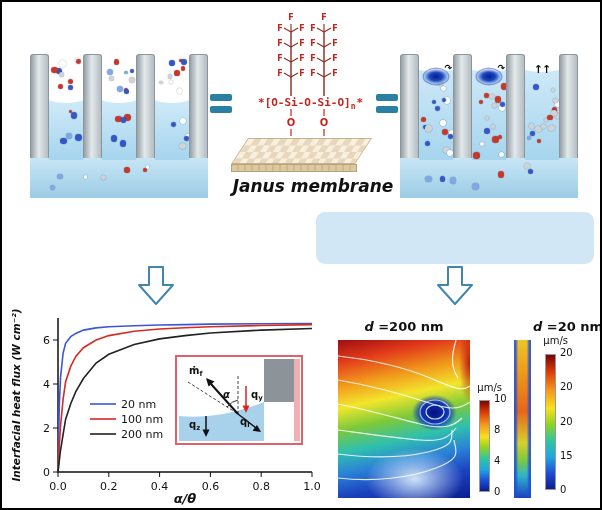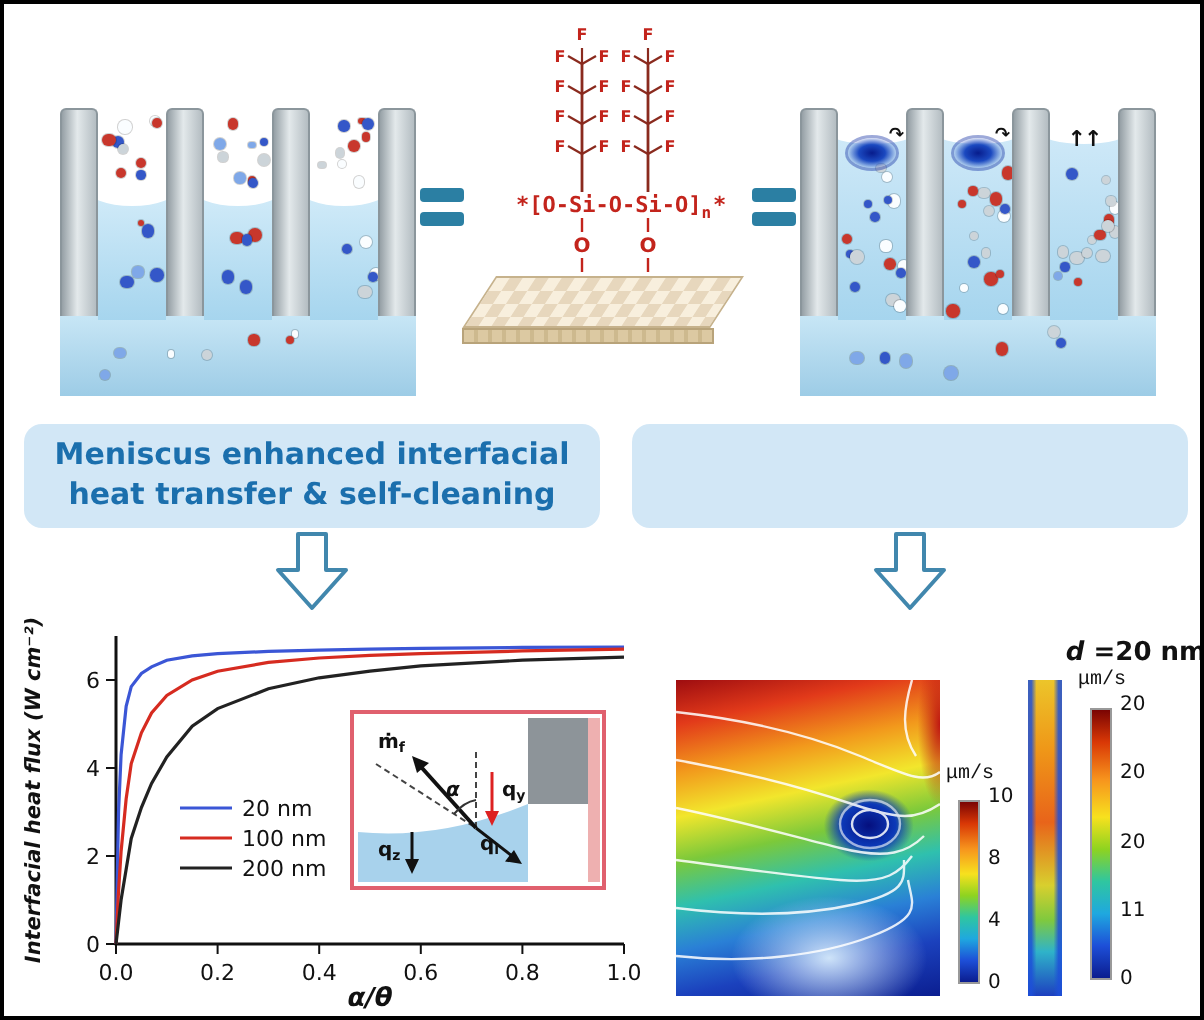--- a/index.html
+++ b/index.html
@@ -66,21 +66,21 @@
   #streamSvg{position:absolute;left:0;top:0;}
   #flowStrip{position:absolute;left:512px;top:338px;width:17px;height:158px;
     background:
       linear-gradient(to right, rgba(29,79,216,.85) 0 10%, rgba(29,79,216,0) 25% 75%, rgba(29,79,216,.85) 90% 100%),
       linear-gradient(to bottom,#ecc52a 0%,#ef9718 22%,#e8641a 45%,#d8cf2e 65%,#7fc93e 76%,#2fb3c9 86%,#1d3fc0 100%);}
   .colorbar{position:absolute;width:11px;border:1px solid #999;box-sizing:border-box;
     background:linear-gradient(to bottom,#7a0403,#d93806 12%,#f7941d 26%,#f7e11e 40%,#8ed320 52%,#2fc6a0 64%,#1fa8df 76%,#1d4fd8 88%,#0b1d8f 100%);}
   #cb1{left:477px;top:398px;height:92px;} #cb2{left:543px;top:352px;height:136px;}
   .cb-ticks{position:absolute;display:flex;flex-direction:column;justify-content:space-between;font-size:10px;color:#111;width:22px;}
   #cb1t{left:492px;top:391px;height:104px;} #cb2t{left:558px;top:345px;height:148px;}
-  .cb-label{position:absolute;font-size:10px;color:#111;width:34px;text-align:center;font-family:Liberation Mono, monospace;}
+  .cb-label{position:absolute;font-size:10px;color:#111;width:34px;text-align:right;}
   #cb1l{left:466px;top:380px;} #cb2l{left:532px;top:333px;}
 </style>
 </head>
 <body>
 
 <div class="stage">
 
   <div class="pore-panel" id="poreL">
     <div class="pore-base">
         <i class="mol white" style="height: 3.54422px; width: 3.54422px; left: 65.0435%; top: 21.837%;"></i>
@@ -209,20 +209,21 @@
         <text x="79" y="68" text-anchor="middle" font-size="8" font-weight="bold" fill="#c3241c">F</text>
         <text x="101" y="68" text-anchor="middle" font-size="8" font-weight="bold" fill="#c3241c">F</text>
         <line x1="90" y1="24" x2="90" y2="16" stroke="#8a2a1e" stroke-width="1.1"></line>
         <text x="90" y="12" text-anchor="middle" font-size="8" font-weight="bold" fill="#c3241c">F</text>
         <line x1="90" y1="101" x2="90" y2="108" stroke="#c3241c" stroke-width="1.2"></line>
         <text x="90" y="118" text-anchor="middle" font-size="10" font-weight="bold" fill="#c3241c">O</text>
         <line x1="90" y1="121" x2="90" y2="128" stroke="#c3241c" stroke-width="1.2"></line>
       </svg>
     <div class="slab-top"></div>
     <div class="slab-front"></div>
+    <div class="chem-label">Janus membrane</div>
   </div>
 
   <div class="pore-panel" id="poreR">
     <div class="pore-base">
         <i class="mol lblue" style="height: 6.524px; width: 6.524px; left: 27.9519%; top: 51.1371%;"></i>
         <i class="mol lblue" style="height: 6.51002px; width: 6.51002px; left: 14.2483%; top: 47.2058%;"></i>
         <i class="mol blue" style="height: 5.09892px; width: 5.09892px; left: 22.487%; top: 48.7642%;"></i>
         <i class="mol red" style="height: 6.78452px; width: 6.78452px; left: 54.7915%; top: 35.7629%;"></i>
         <i class="mol blue" style="height: 5.43103px; width: 5.43103px; left: 71.878%; top: 31.1156%;"></i>
         <i class="mol gray" style="height: 6.05079px; width: 6.05079px; left: 69.4994%; top: 16.9209%;"></i>
@@ -292,24 +293,20 @@
           <i class="mol gray" style="height: 4.09931px; width: 4.09931px; left: 76.2499%; top: 23.3484%;"></i>
           <i class="mol gray" style="height: 6.67432px; width: 6.67432px; left: 67.7664%; top: 62.2775%;"></i>
           <i class="mol gray" style="height: 4.17937px; width: 4.17937px; left: 54.682%; top: 55.6264%;"></i>
           <i class="mol gray" style="height: 4.47866px; width: 4.47866px; left: 83.7129%; top: 34.2099%;"></i>
           <i class="mol red" style="height: 5.58453px; width: 5.58453px; left: 64.6122%; top: 51.9538%;"></i>
           <i class="mol gray" style="height: 5.76859px; width: 5.76859px; left: 75.9476%; top: 47.2286%;"></i>
         </div>
     </div>
   </div>
 
-  <div class="info-box" id="boxL">
-    <div>Meniscus enhanced interfacial</div>
-    <div>heat transfer &amp; self-cleaning</div>
-  </div>
   <div class="info-box" id="boxR">
   </div>
 
   <svg class="down-arrow" style="left:134px" width="40" height="40">
     <polygon points="13,1 27,1 27,19 37,19 20,38 3,19 13,19" fill="#fff" stroke="#4187ad" stroke-width="2" stroke-linejoin="round"></polygon>
   </svg>
   <svg class="down-arrow" style="left:433px" width="40" height="40">
     <polygon points="13,1 27,1 27,19 37,19 20,38 3,19 13,19" fill="#fff" stroke="#4187ad" stroke-width="2" stroke-linejoin="round"></polygon>
   </svg>
 
@@ -365,20 +362,21 @@
           <line x1="30" y1="60" x2="30" y2="76" stroke="#111" stroke-width="1.5"></line>
           <polygon points="30,81 26.5,73.5 33.5,73.5" fill="#111"></polygon>
           <text x="13" y="72" font-size="10" font-weight="bold" fill="#a3241c"><tspan>q</tspan><tspan dy="2" font-size="7">z</tspan></text>
           <line x1="62" y1="58" x2="80" y2="72" stroke="#111" stroke-width="1.5"></line>
           <polygon points="85,76 81,69 76.5,74.7" fill="#111"></polygon>
           <text x="64" y="69" font-size="10" font-weight="bold" fill="#a3241c"><tspan>q</tspan><tspan dy="2" font-size="7">l</tspan></text>
         </g>
       </svg>
   </div>
 
+  <div class="flow-title" id="ft1"><span class="it">d</span><span> =200 nm</span></div>
   <div class="flow-title" id="ft2"><span class="it">d</span><span> =20 nm</span></div>
 
   <div id="flowMain">
     <svg id="streamSvg" width="132" height="158">
       <g fill="none" stroke="#fff" stroke-width="1.2" opacity="0.85">
         <path d="M0,16 C36,20 68,28 92,38 S124,52 132,46"></path>
         <path d="M0,40 C34,46 64,54 88,62 S120,70 132,62"></path>
         <path d="M0,64 C30,70 58,78 82,84 S116,86 124,78"></path>
         <path d="M0,90 C30,94 58,98 82,100 S112,96 118,88"></path>
         <path d="M0,114 C32,118 64,118 90,112 S114,100 114,90"></path>
@@ -397,18 +395,18 @@
       <span>0</span>
     </div>
   <div class="cb-label" id="cb1l">μm/s</div>
 
   <div id="flowStrip"></div>
   <div class="colorbar" id="cb2"></div>
   <div class="cb-ticks" id="cb2t">
       <span>20</span>
       <span>20</span>
       <span>20</span>
-      <span>11</span>
+      <span>15</span>
       <span>0</span>
     </div>
   <div class="cb-label" id="cb2l">μm/s</div>
 
 </div>
 
 </body></html>

